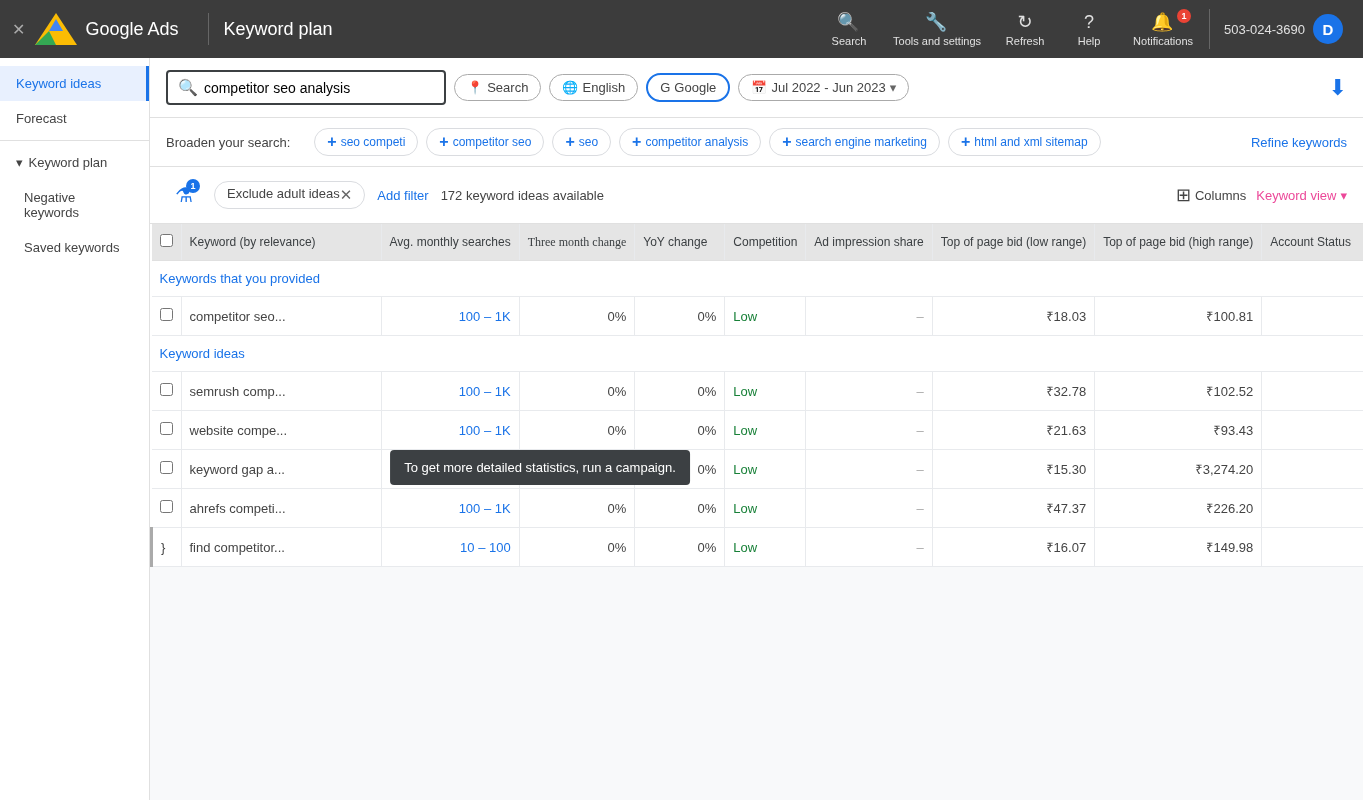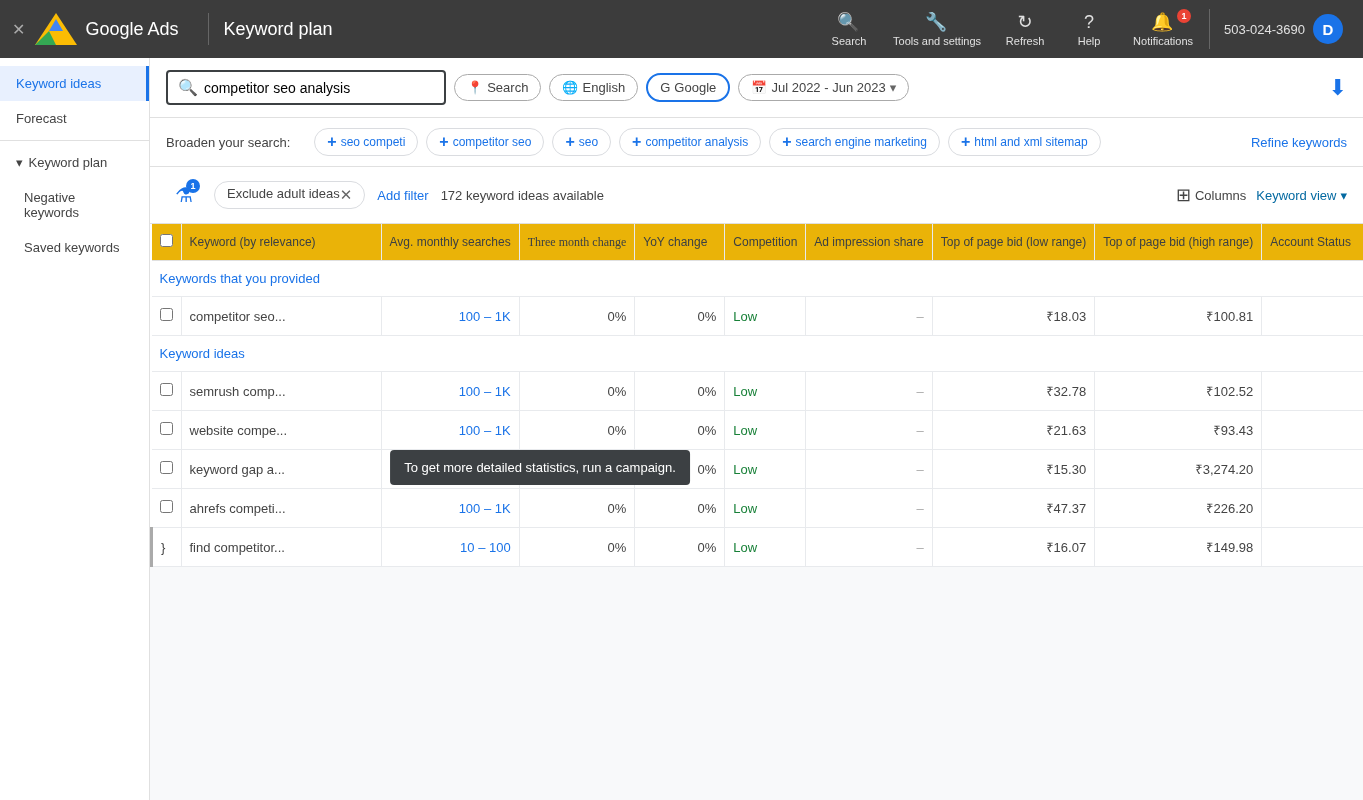--- a/index.html
+++ b/index.html
@@ -245,30 +245,30 @@
       cursor: pointer;
     }
     .ideas-count { font-size: 13px; color: #444; }
     .toolbar-right { margin-left: auto; display: flex; align-items: center; gap: 10px; }
     .columns-btn {
       display: flex; align-items: center; gap: 4px;
       cursor: pointer; color: #444; font-size: 13px;
     }
     .keyword-view-btn {
       display: flex; align-items: center; gap: 4px;
-      cursor: pointer; color: #0369a1; font-size: 13px;
+      cursor: pointer; color: #ec4899; font-size: 13px;
     }
 
     
     .kw-table {
       width: 100%;
       border-collapse: collapse;
     }
     .kw-table th {
-      background: #eab308;
+      background: #e5e5e5;
       padding: 10px 8px;
       text-align: left;
       font-size: 12px;
       font-weight: 500;
       color: #3c4043;
       border-bottom: 1px solid #e0e0e0;
       border-right: 1px solid #e8eaed;
       white-space: nowrap;
     }
     .kw-table th:last-child { border-right: none; }

